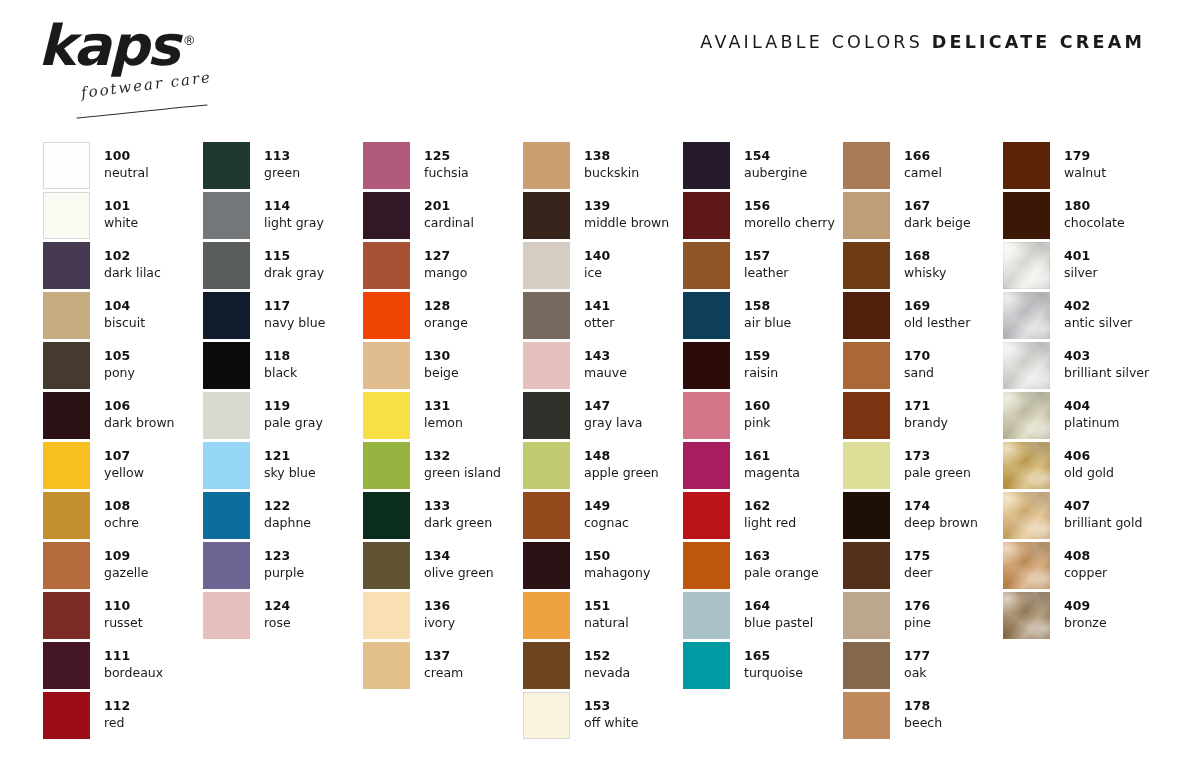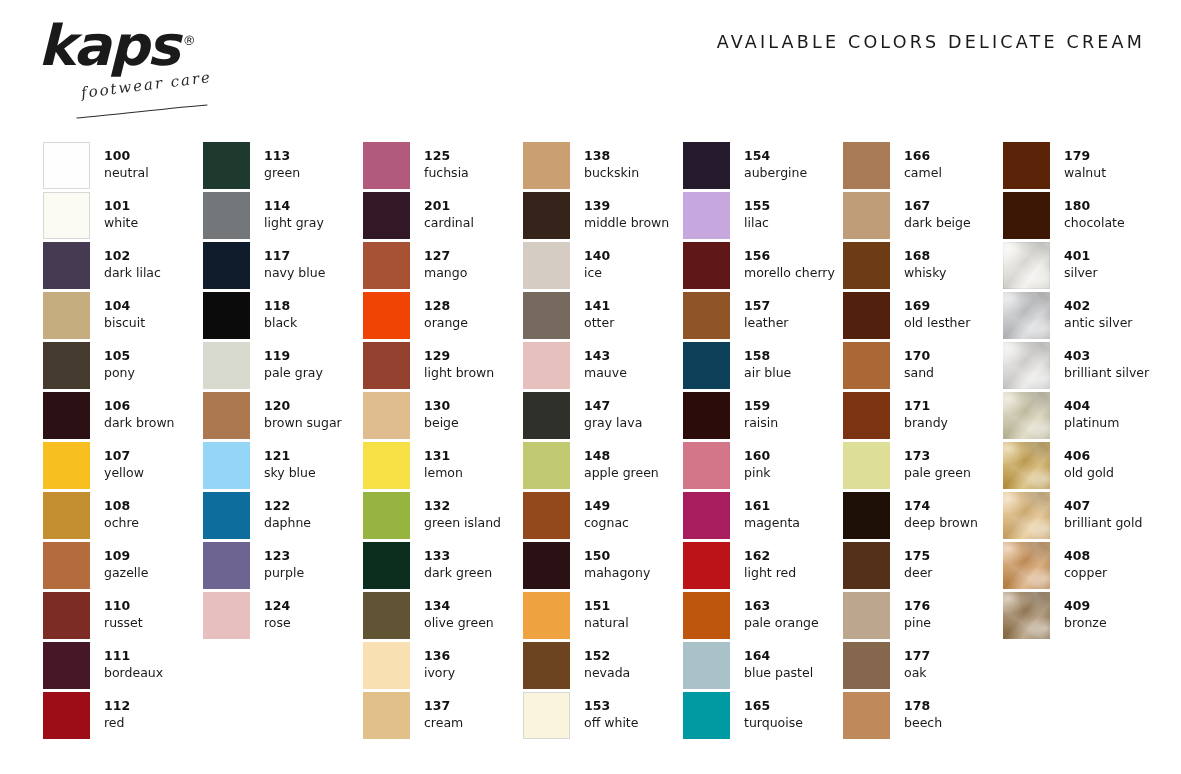--- a/index.html
+++ b/index.html
@@ -77,21 +77,21 @@
   .header-title {
     position: absolute;
     right: 36px;
     top: 32px;
     font-size: 17.5px;
     letter-spacing: 3.2px;
     white-space: nowrap;
     color: #1a1a1a;
   }
   .header-title .t-light { font-weight: 400; }
-  .header-title .t-bold  { font-weight: 400; }
+  .header-title .t-bold  { font-weight: 700; }
 
   
   .grid {
     position: absolute;
     left: 43px;
     top: 142px;
     width: 1100px;
     display: flex;
     flex-direction: row;
     gap: 0;
@@ -275,20 +275,27 @@
         </div>
       </div>
       <div class="swatch-row">
         <div class="swatch" style="background: rgb(115, 119, 122);"></div>
         <div class="labels">
           <span class="code">114</span>
           <span class="name">light gray</span>
         </div>
       </div>
       <div class="swatch-row">
+        <div class="swatch" style="background: rgb(90, 93, 94);"></div>
+        <div class="labels">
+          <span class="code">115</span>
+          <span class="name">drak gray</span>
+        </div>
+      </div>
+      <div class="swatch-row">
         <div class="swatch" style="background: rgb(16, 28, 44);"></div>
         <div class="labels">
           <span class="code">117</span>
           <span class="name">navy blue</span>
         </div>
       </div>
       <div class="swatch-row">
         <div class="swatch" style="background: rgb(11, 11, 11);"></div>
         <div class="labels">
           <span class="code">118</span>
@@ -296,27 +303,20 @@
         </div>
       </div>
       <div class="swatch-row">
         <div class="swatch" style="background: rgb(216, 218, 208);"></div>
         <div class="labels">
           <span class="code">119</span>
           <span class="name">pale gray</span>
         </div>
       </div>
       <div class="swatch-row">
-        <div class="swatch" style="background: rgb(171, 120, 80);"></div>
-        <div class="labels">
-          <span class="code">120</span>
-          <span class="name">brown sugar</span>
-        </div>
-      </div>
-      <div class="swatch-row">
         <div class="swatch" style="background: rgb(149, 213, 245);"></div>
         <div class="labels">
           <span class="code">121</span>
           <span class="name">sky blue</span>
         </div>
       </div>
       <div class="swatch-row">
         <div class="swatch" style="background: rgb(13, 109, 156);"></div>
         <div class="labels">
           <span class="code">122</span>
@@ -361,27 +361,20 @@
         </div>
       </div>
       <div class="swatch-row">
         <div class="swatch" style="background: rgb(240, 68, 5);"></div>
         <div class="labels">
           <span class="code">128</span>
           <span class="name">orange</span>
         </div>
       </div>
       <div class="swatch-row">
-        <div class="swatch" style="background: rgb(147, 64, 47);"></div>
-        <div class="labels">
-          <span class="code">129</span>
-          <span class="name">light brown</span>
-        </div>
-      </div>
-      <div class="swatch-row">
         <div class="swatch" style="background: rgb(224, 189, 143);"></div>
         <div class="labels">
           <span class="code">130</span>
           <span class="name">beige</span>
         </div>
       </div>
       <div class="swatch-row">
         <div class="swatch" style="background: rgb(246, 224, 69);"></div>
         <div class="labels">
           <span class="code">131</span>
@@ -512,27 +505,20 @@
     </div>
     <div class="col">
       <div class="swatch-row">
         <div class="swatch" style="background: rgb(38, 27, 44);"></div>
         <div class="labels">
           <span class="code">154</span>
           <span class="name">aubergine</span>
         </div>
       </div>
       <div class="swatch-row">
-        <div class="swatch" style="background: rgb(199, 168, 222);"></div>
-        <div class="labels">
-          <span class="code">155</span>
-          <span class="name">lilac</span>
-        </div>
-      </div>
-      <div class="swatch-row">
         <div class="swatch" style="background: rgb(96, 23, 24);"></div>
         <div class="labels">
           <span class="code">156</span>
           <span class="name">morello cherry</span>
         </div>
       </div>
       <div class="swatch-row">
         <div class="swatch" style="background: rgb(143, 85, 39);"></div>
         <div class="labels">
           <span class="code">157</span>

